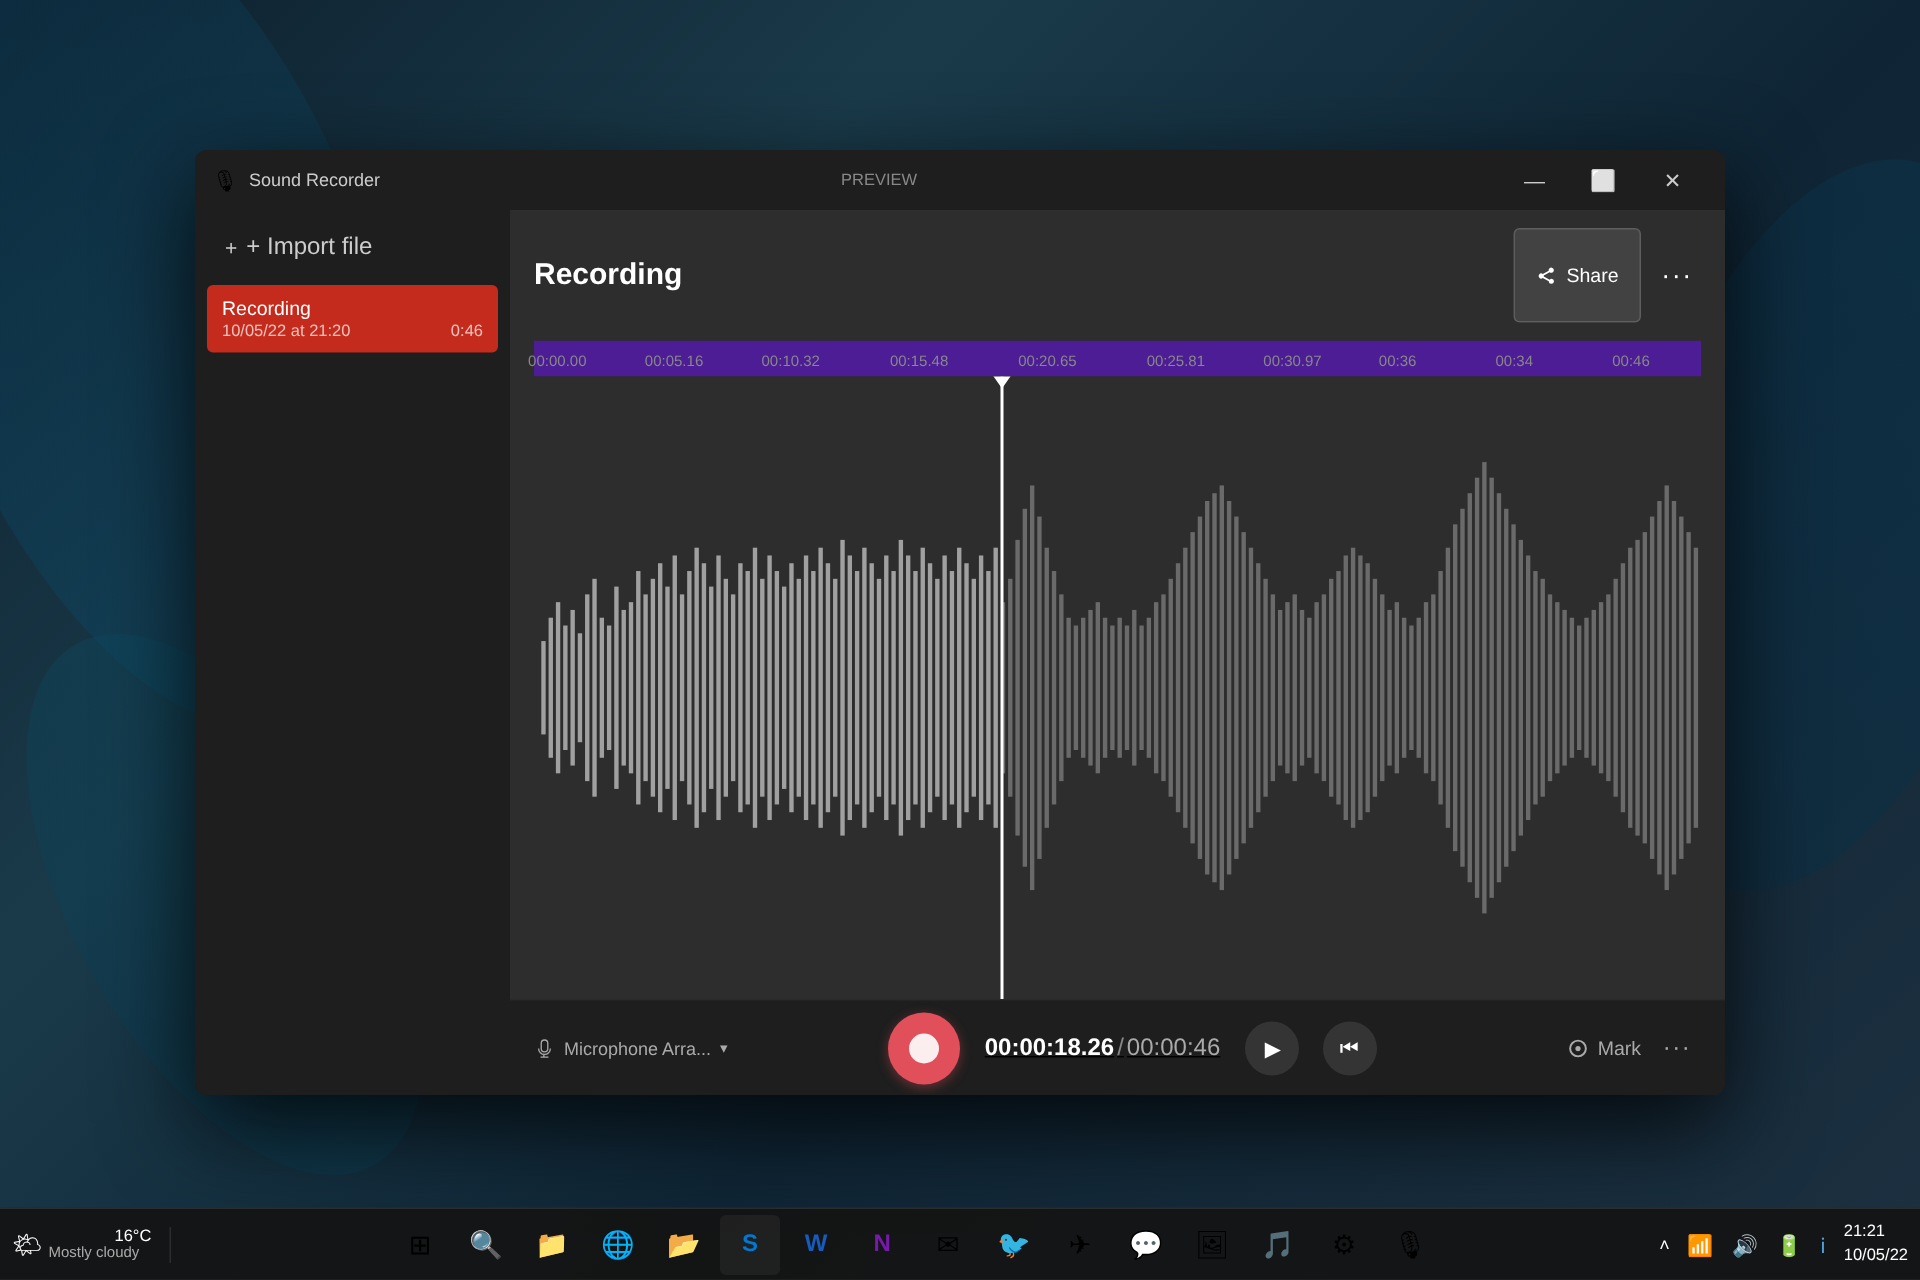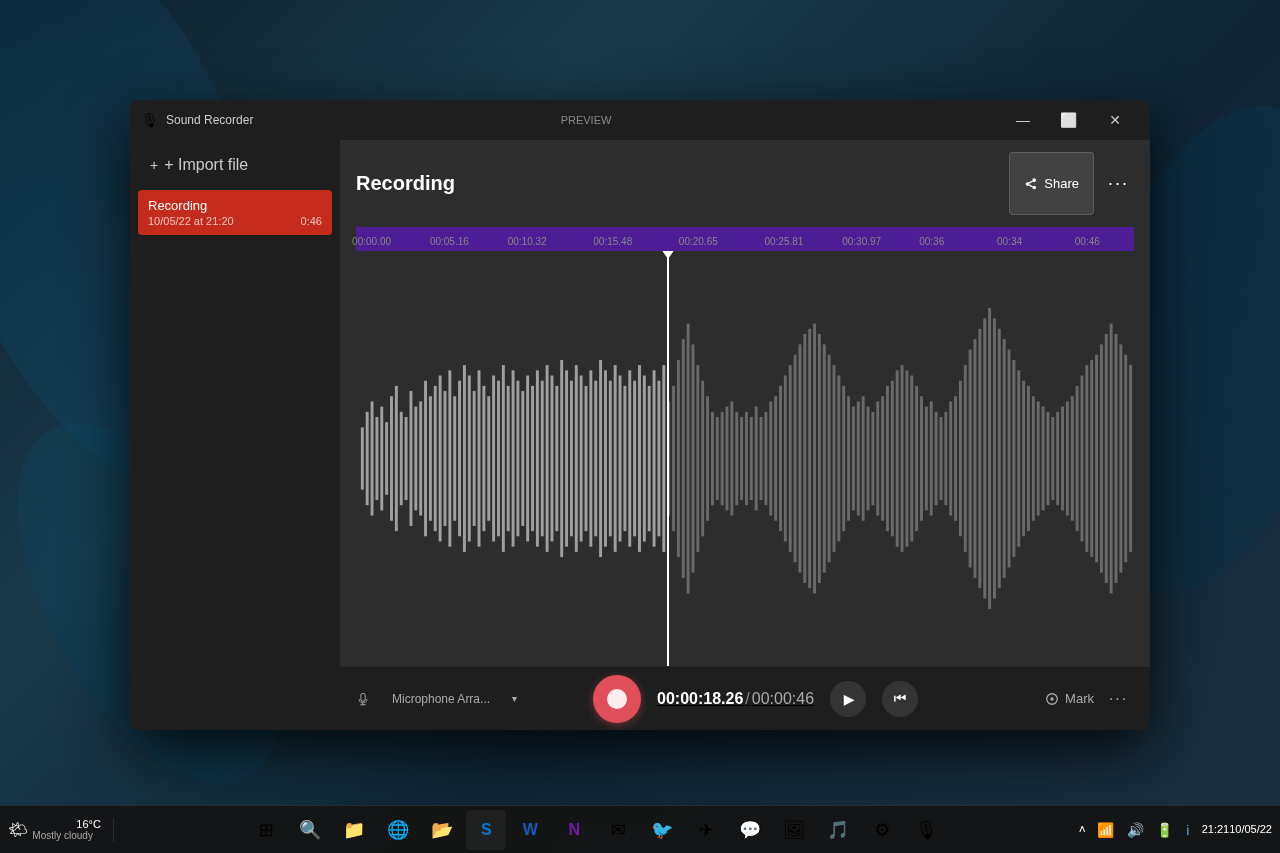--- a/index.html
+++ b/index.html
@@ -45,20 +45,21 @@
       height: 40px;
       display: flex;
       align-items: center;
       justify-content: center;
       border-radius: 4px;
       cursor: pointer;
       font-size: 18px;
     }
     .taskbar-clock {
       display: flex;
+      flex-direction: column;
       align-items: flex-start;
       color: white;
       font-size: 11px;
       line-height: 1.4;
       padding: 0 8px;
       cursor: pointer;
     }
     .taskbar-sys-icons {
       display: flex;
       align-items: center;
@@ -292,21 +293,21 @@
       background: #1e1e1e;
       display: flex;
       align-items: center;
       padding: 0 16px;
       flex-shrink: 0;
       border-top: 1px solid rgba(255,255,255,0.05);
     }
     .mic-selector {
       display: flex;
       align-items: center;
-      gap: 22px;
+      gap: 6px;
       color: #aaa;
       font-size: 12px;
       cursor: pointer;
       min-width: 160px;
     }
     .mic-selector svg { flex-shrink: 0; }
     .controls-center {
       display: flex;
       align-items: center;
       gap: 16px;

